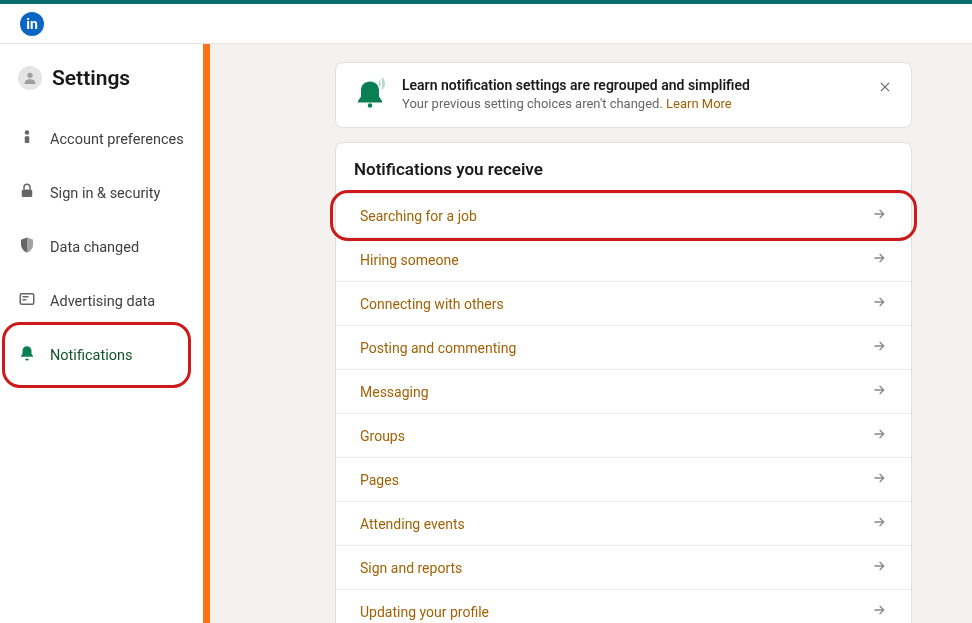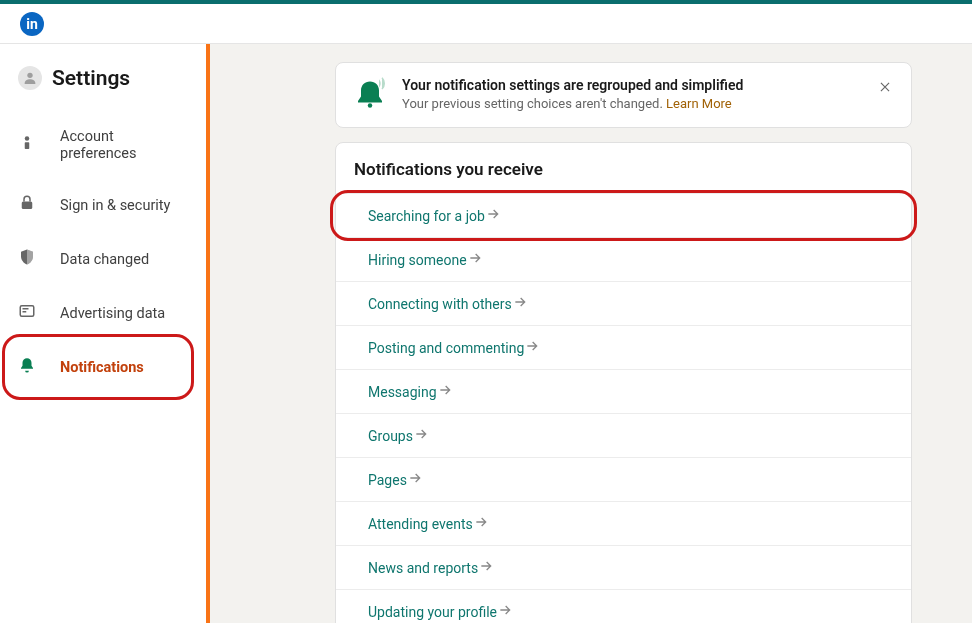--- a/index.html
+++ b/index.html
@@ -35,21 +35,21 @@
       border-radius: 12px;
       position: relative;
     }
     .container {
       display: flex;
       height: calc(100% - 44px);
     }
     .sidebar {
       width: 210px;
       background: #fff;
-      border-right: 4px solid #f97316;
+      border-right: 7px solid #f97316;
       padding-top: 22px;
     }
     .sidebar-header {
       display: flex;
       align-items: center;
       gap: 10px;
       padding: 0 18px 22px 18px;
     }
     .avatar {
       width: 24px;
@@ -62,28 +62,28 @@
     }
     .avatar svg { width: 16px; height: 16px; fill: #9e9e9e; }
     .settings-title {
       font-size: 21px;
       font-weight: 600;
       color: #191919;
     }
     .nav-item {
       display: flex;
       align-items: center;
-      gap: 24px;
+      gap: 14px;
       padding: 16px 18px;
       cursor: pointer;
       font-size: 14.5px;
       color: #404040;
     }
     .nav-item svg { width: 18px; height: 18px; fill: #666; flex-shrink: 0; }
-    .nav-item.active { color: #c2410c; font-weight: bold; }
+    .nav-item.active { color: #14532d; }
     .nav-item.active svg { fill: #0a7f53; }
     .highlight-red {
       position: relative;
     }
     .highlight-red::after {
       content: "";
       position: absolute;
       border: 3px solid #cc1919;
       border-radius: 18px;
       pointer-events: none;
@@ -125,25 +125,26 @@
     }
     .card-title {
       font-size: 17px;
       font-weight: 600;
       color: #1a1a1a;
       padding: 16px 18px 14px 18px;
     }
     .list-item {
       display: flex;
       align-items: center;
-      padding: 12px 32px;
+      justify-content: space-between;
+      padding: 12px 24px;
       border-top: 1px solid #ececec;
       cursor: pointer;
       font-size: 14px;
-      color: #0f766e;
+      color: #a16207;
     }
     .list-item .arrow svg { width: 16px; height: 16px; fill: #888; }
     .list-item.highlight-red::after {
       top: -4px;
       left: -6px;
       right: -6px;
       bottom: -4px;
     }
   </style>
 </head>
@@ -209,21 +210,21 @@
     <div class="banner">
       <div class="banner-icon">
         <svg viewBox="0 0 48 48">
             <path fill="#0a7f53" d="M24 6c-7 0-12 5-12 12v8l-4 6v2h32v-2l-4-6v-8c0-7-5-12-12-12z"></path>
             <path fill="#b8dccb" d="M36 14c3-3 3-8 0-11"></path>
             <path fill="#b8dccb" d="M40 16c4-4 4-11 0-15" stroke="#b8dccb" stroke-width="2"></path>
             <circle cx="24" cy="38" r="3" fill="#0a7f53"></circle>
           </svg>
       </div>
       <div class="banner-body">
-        <div class="banner-title">Your notification settings are regrouped and simplified</div>
+        <div class="banner-title">Learn notification settings are regrouped and simplified</div>
         <div class="banner-sub">
           <span>Your previous setting choices aren't changed. </span><a>Learn More</a>
         </div>
       </div>
       <div class="banner-close">
         <svg viewBox="0 0 24 24" width="14" height="14">
             <path stroke="#666" stroke-width="2" d="M5 5l14 14M19 5L5 19"></path>
           </svg>
       </div>
     </div>
@@ -273,21 +274,21 @@
                 <path d="M5 12h13M13 6l6 6-6 6" fill="none" stroke="#888" stroke-width="2"></path>
               </svg></span>
           </div>
           <div class="list-item">
             <span>Attending events</span>
             <span class="arrow"><svg viewBox="0 0 24 24">
                 <path d="M5 12h13M13 6l6 6-6 6" fill="none" stroke="#888" stroke-width="2"></path>
               </svg></span>
           </div>
           <div class="list-item">
-            <span>News and reports</span>
+            <span>Sign and reports</span>
             <span class="arrow"><svg viewBox="0 0 24 24">
                 <path d="M5 12h13M13 6l6 6-6 6" fill="none" stroke="#888" stroke-width="2"></path>
               </svg></span>
           </div>
           <div class="list-item">
             <span>Updating your profile</span>
             <span class="arrow"><svg viewBox="0 0 24 24">
                 <path d="M5 12h13M13 6l6 6-6 6" fill="none" stroke="#888" stroke-width="2"></path>
               </svg></span>
           </div>

